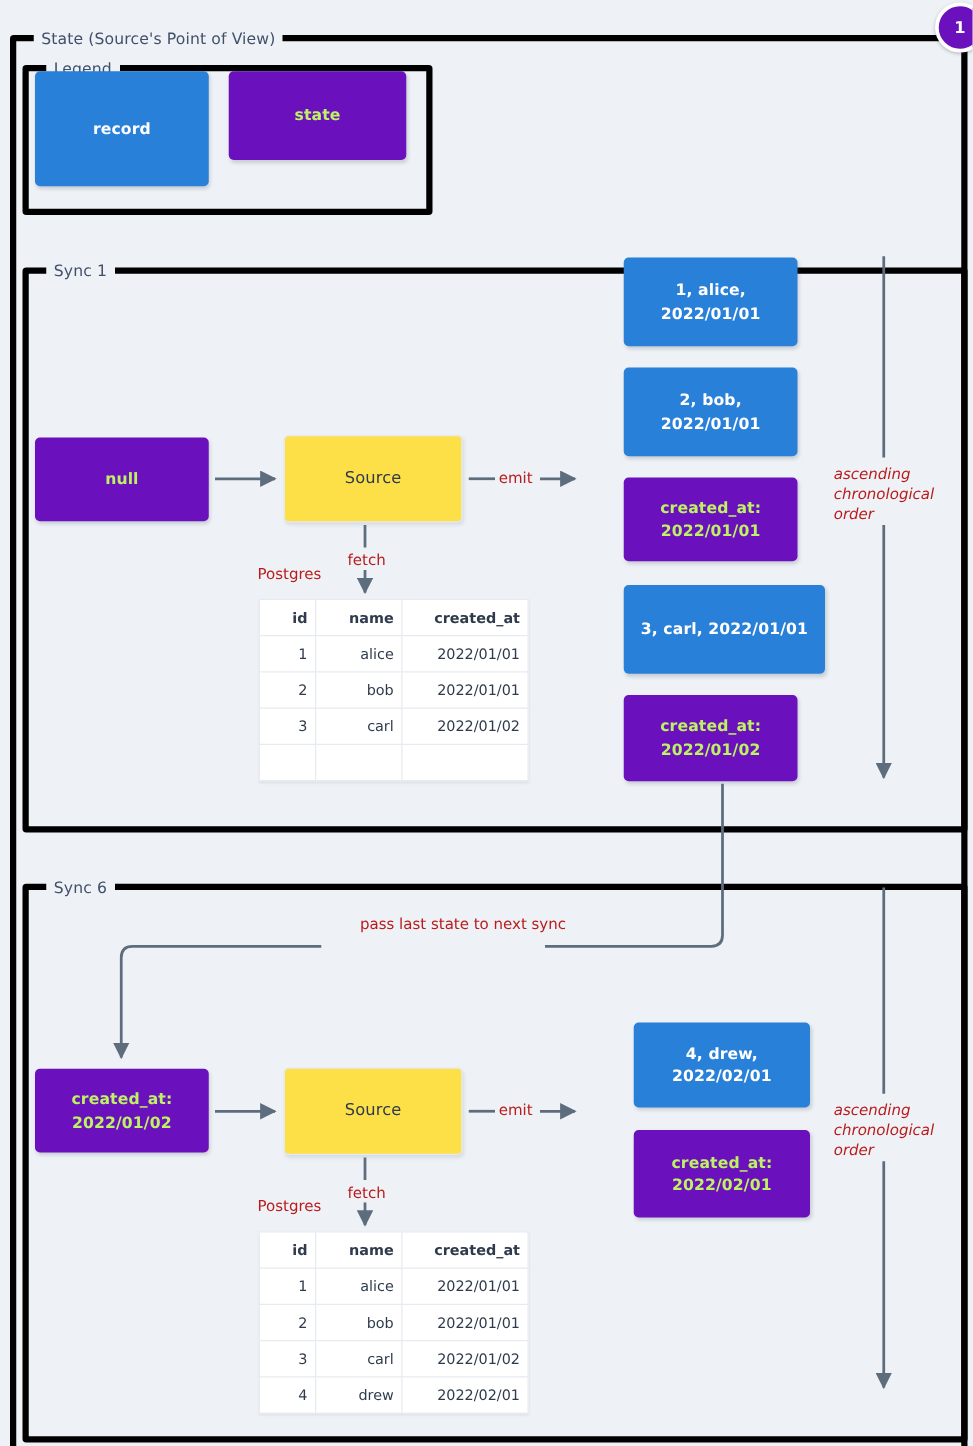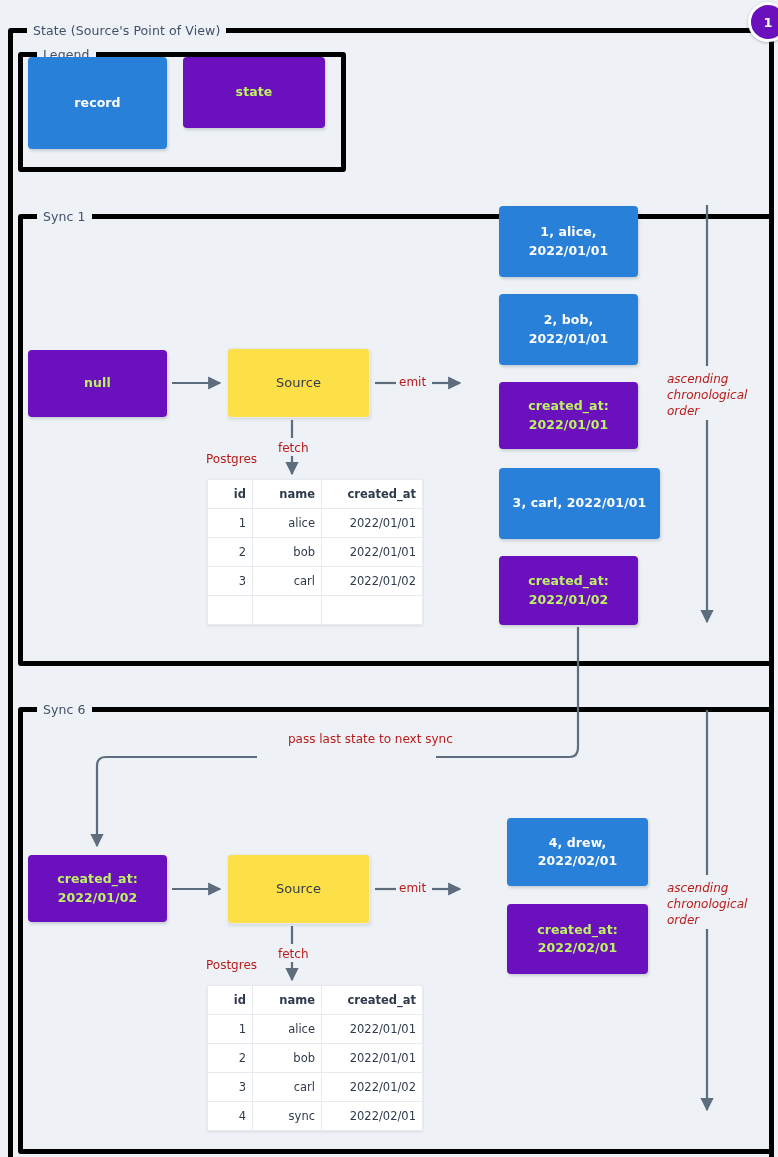--- a/index.html
+++ b/index.html
@@ -217,21 +217,21 @@
         <td class="c-name">bob</td>
         <td class="c-date">2022/01/01</td>
       </tr>
       <tr>
         <td class="c-id">3</td>
         <td class="c-name">carl</td>
         <td class="c-date">2022/01/02</td>
       </tr>
       <tr>
         <td class="c-id">4</td>
-        <td class="c-name">sync</td>
+        <td class="c-name">drew</td>
         <td class="c-date">2022/02/01</td>
       </tr>
     </tbody>
   </table>
 
   <div class="txt" style="left:399px;top:881px;">emit</div>
 
   <div class="node record" style="left:507px;top:818px;width:141px;height:68px;">
     <span class="lines">4, drew, 2022/02/01</span>
   </div>

